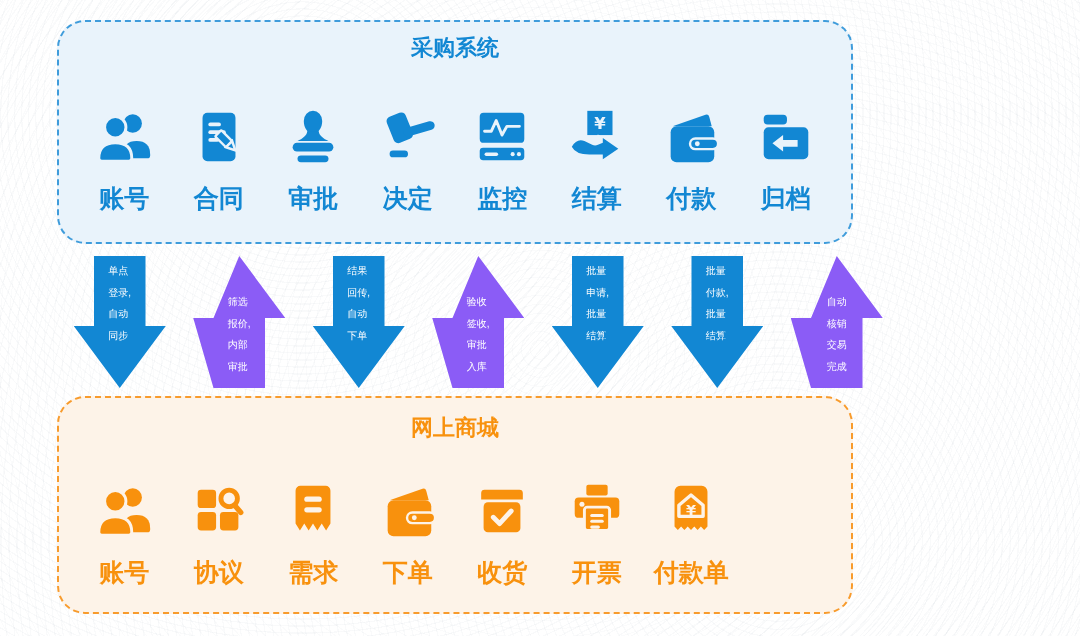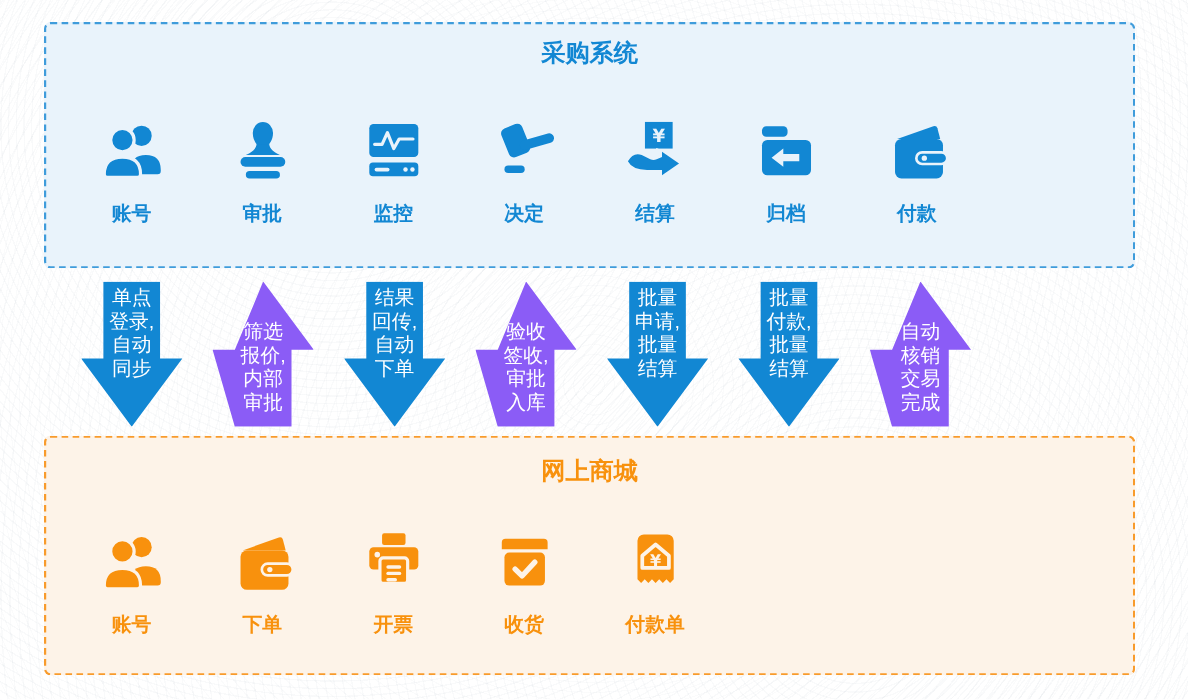--- a/index.html
+++ b/index.html
@@ -9,21 +9,21 @@
     font-family:"Liberation Sans","DejaVu Sans",sans-serif;
   }
   body::before{ 
     content:"";position:absolute;inset:0;pointer-events:none;z-index:0;
     background:
       repeating-radial-gradient(circle at 28% 18%, rgba(110,130,150,.045) 0 1.2px, transparent 1.2px 7px),
       repeating-radial-gradient(circle at 72% 85%, rgba(110,130,150,.04) 0 1.2px, transparent 1.2px 8px),
       repeating-radial-gradient(circle at 50% 55%, rgba(110,130,150,.03) 0 1px, transparent 1px 9px);
   }
   .panel{
-    position:absolute;left:40px;width:992px;border-radius:6px;
+    position:absolute;left:57px;width:796px;border-radius:28px;
     box-sizing:border-box;z-index:1;
   }
   .panel-blue{
     top:20px;height:224px;
     background:#e9f3fb;border:2px dashed #3f9cdb;
     --accent:#1287d3;--cut:#e9f3fb;
   }
   .panel-orange{
     top:396px;height:218px;
     background:#fdf3e8;border:2px dashed #f89b2c;
@@ -35,37 +35,37 @@
   }
   .panel-orange .panel-title{margin-top:14px;}
   .items{
     display:grid;grid-template-columns:repeat(8,1fr);
     padding:0 18px;margin-top:42px;
   }
   .panel-orange .items{margin-top:36px;}
   .cell{display:flex;flex-direction:column;align-items:center;color:var(--accent);}
   .cell svg{width:62px;height:62px;fill:currentColor;display:block;}
   .cell .lbl{
-    margin-top:14px;font-size:18px;font-weight:bold;color:var(--accent);
+    margin-top:14px;font-size:25px;font-weight:bold;color:var(--accent);
     white-space:nowrap;
     text-align:center;
   }
   .flows{
     position:absolute;left:42px;top:256px;width:992px;height:136px;
     display:grid;grid-template-columns:repeat(8,1fr);
     padding:0 18px;box-sizing:border-box;z-index:1;
   }
   .flow{display:flex;justify-content:center;}
   .arrow{
     width:92px;height:132px;color:#fff;
     display:flex;justify-content:center;box-sizing:border-box;
   }
   .arrow .txt{
-    white-space:pre-line;text-align:center;
-    font-size:18px;line-height:21.5px;
+    white-space:pre-line;
+    font-size:10px;line-height:21.5px;
   }
   .arrow-down{
     background:#1287d3;
     clip-path:polygon(22% 0,78% 0,78% 53%,100% 53%,50% 100%,0 53%,22% 53%);
     padding-top:4px;
   }
   .arrow-up{
     background:#8b5cf6;
     clip-path:polygon(50% 0,100% 47%,78% 47%,78% 100%,22% 100%,0 47%,22% 47%);
     padding-top:35px;
@@ -82,79 +82,92 @@
     <div class="cell">
       <svg viewBox="0 0 64 64">
         <circle cx="41" cy="18" r="9.5"></circle>
         <path d="M31 50 q0 -14 14 -14 q14 0 14 14 v1 q0 3 -3 3 h-22 q-3 0 -3 -3 z"></path>
         <circle cx="23" cy="22" r="11" stroke="var(--cut)" stroke-width="3"></circle>
         <path d="M6 54 q0 -16 17 -16 q17 0 17 16 q0 3 -3 3 h-28 q-3 0 -3 -3 z" stroke="var(--cut)" stroke-width="3"></path>
       </svg>
       <div class="lbl">账号</div>
     </div>
 
+    <div class="cell">
+      <svg viewBox="0 0 64 64">
+        <rect x="15" y="7" width="34" height="50" rx="5"></rect>
+        <rect x="21" y="17" width="13" height="4" rx="2" fill="var(--cut)"></rect>
+        <rect x="21" y="25" width="18" height="4" rx="2" fill="var(--cut)"></rect>
+        <rect x="21" y="33" width="11" height="4" rx="2" fill="var(--cut)"></rect>
+        <g transform="rotate(-45 41 38)" stroke="var(--cut)" stroke-width="2.5">
+          <rect x="36.5" y="24" width="9" height="16" rx="1.5"></rect>
+          <path d="M36.5 40 l4.5 9 4.5 -9 z"></path>
+        </g>
+      </svg>
+      <div class="lbl">合同</div>
+    </div>
 
     <div class="cell">
       <svg viewBox="0 0 64 64">
         <path d="M32 5 a9.5 10.5 0 0 1 9.5 10.5 c0 7 -3.5 10 -5.5 13 h-8 c-2 -3 -5.5 -6 -5.5 -13 A9.5 10.5 0 0 1 32 5 z"></path>
         <path d="M26 26 c0 4 -5 8 -10 10 h32 c-5 -2 -10 -6 -10 -10 z"></path>
         <rect x="11" y="38" width="42" height="9" rx="4.5"></rect>
         <rect x="16" y="51" width="32" height="7" rx="3.5"></rect>
       </svg>
       <div class="lbl">审批</div>
+    </div>
+
+    <div class="cell">
+      <svg viewBox="0 0 64 64">
+        <rect x="13" y="8" width="21" height="29" rx="5" transform="rotate(-22 23.5 22.5)"></rect>
+        <rect x="27" y="19" width="33" height="9" rx="4.5" transform="rotate(-16 43.5 23.5)"></rect>
+        <rect x="13" y="46" width="19" height="7" rx="3.5"></rect>
+      </svg>
+      <div class="lbl">决定</div>
     </div>
 
     <div class="cell">
       <svg viewBox="0 0 64 64">
         <rect x="9" y="7" width="46" height="31" rx="4"></rect>
         <path d="M14 26 h7 l5 -11 6 15 5 -9 h13" fill="none" stroke="var(--cut)" stroke-width="3" stroke-linejoin="round" stroke-linecap="round"></path>
         <rect x="9" y="43" width="46" height="13" rx="3.5"></rect>
         <rect x="14" y="48" width="14" height="3.5" rx="1.75" fill="var(--cut)"></rect>
         <circle cx="43" cy="49.7" r="2.1" fill="var(--cut)"></circle>
         <circle cx="49.5" cy="49.7" r="2.1" fill="var(--cut)"></circle>
       </svg>
       <div class="lbl">监控</div>
     </div>
 
     <div class="cell">
       <svg viewBox="0 0 64 64">
-        <rect x="13" y="8" width="21" height="29" rx="5" transform="rotate(-22 23.5 22.5)"></rect>
-        <rect x="27" y="19" width="33" height="9" rx="4.5" transform="rotate(-16 43.5 23.5)"></rect>
-        <rect x="13" y="46" width="19" height="7" rx="3.5"></rect>
-      </svg>
-      <div class="lbl">决定</div>
-    </div>
-
-    <div class="cell">
-      <svg viewBox="0 0 64 64">
         <rect x="22" y="5" width="26" height="25"></rect>
         <text x="35" y="24" font-size="17" font-weight="bold" text-anchor="middle" fill="var(--cut)">¥</text>
         <path d="M34 30 q-2 5 -8 6" fill="none" stroke="var(--cut)" stroke-width="2.5"></path>
         <path d="M6 42 q5 -9 13 -6 l8 4 q3 1.5 6 0 l5 -2 v-5 l16 11 -16 11 v-5 h-14 q-14 0 -18 -8 z"></path>
       </svg>
       <div class="lbl">结算</div>
     </div>
 
     <div class="cell">
       <svg viewBox="0 0 64 64">
-        <rect x="9" y="9" width="24" height="10" rx="4"></rect>
-        <rect x="9" y="22" width="46" height="33" rx="5"></rect>
-        <path d="M18 38.5 l11 -8.5 v5 h15 v7 h-15 v5 z" fill="var(--cut)"></path>
-      </svg>
-      <div class="lbl">归档</div>
-    </div>
-
-    <div class="cell">
-      <svg viewBox="0 0 64 64">
         <path d="M13 21 L47 9 a3 3 0 0 1 3.8 2 l2.6 10 z"></path>
         <rect x="11" y="21" width="45" height="37" rx="6"></rect>
         <rect x="31" y="33.5" width="29" height="11" rx="5.5" stroke="var(--cut)" stroke-width="2.5"></rect>
         <circle cx="38.5" cy="39" r="2.5" fill="var(--cut)"></circle>
       </svg>
       <div class="lbl">付款</div>
+    </div>
+
+    <div class="cell">
+      <svg viewBox="0 0 64 64">
+        <rect x="9" y="9" width="24" height="10" rx="4"></rect>
+        <rect x="9" y="22" width="46" height="33" rx="5"></rect>
+        <path d="M18 38.5 l11 -8.5 v5 h15 v7 h-15 v5 z" fill="var(--cut)"></path>
+      </svg>
+      <div class="lbl">归档</div>
     </div>
 
   </div>
 </div>
 
 <div class="flows">
   <div class="flow">
     <div class="arrow arrow-down">
         <span class="txt">单点
 登录,
@@ -219,56 +232,74 @@
     <div class="cell">
       <svg viewBox="0 0 64 64">
         <circle cx="41" cy="18" r="9.5"></circle>
         <path d="M31 50 q0 -14 14 -14 q14 0 14 14 v1 q0 3 -3 3 h-22 q-3 0 -3 -3 z"></path>
         <circle cx="23" cy="22" r="11" stroke="var(--cut)" stroke-width="3"></circle>
         <path d="M6 54 q0 -16 17 -16 q17 0 17 16 q0 3 -3 3 h-28 q-3 0 -3 -3 z" stroke="var(--cut)" stroke-width="3"></path>
       </svg>
       <div class="lbl">账号</div>
     </div>
 
-
+    <div class="cell">
+      <svg viewBox="0 0 64 64">
+        <rect x="10" y="10" width="19" height="19" rx="3.5"></rect>
+        <rect x="10" y="33" width="19" height="19" rx="3.5"></rect>
+        <rect x="33" y="33" width="19" height="19" rx="3.5"></rect>
+        <circle cx="42.5" cy="19" r="8.5" fill="none" stroke="currentColor" stroke-width="5"></circle>
+        <path d="M48.5 26.5 l6 7" stroke="currentColor" stroke-width="5.5" stroke-linecap="round" fill="none"></path>
+      </svg>
+      <div class="lbl">协议</div>
+    </div>
+
+    <div class="cell">
+      <svg viewBox="0 0 64 64">
+        <path d="M14 11 a5 5 0 0 1 5 -5 h26 a5 5 0 0 1 5 5 v34 l-4.5 7 -4.5 -7 -4.5 7 -4.5 -7 -4.5 7 -4.5 -7 -4.5 7 -4.5 -7 z"></path>
+        <rect x="23" y="17" width="18" height="5.5" rx="2.75" fill="var(--cut)"></rect>
+        <rect x="23" y="28" width="18" height="5.5" rx="2.75" fill="var(--cut)"></rect>
+      </svg>
+      <div class="lbl">需求</div>
+    </div>
 
     <div class="cell">
       <svg viewBox="0 0 64 64">
         <path d="M13 21 L47 9 a3 3 0 0 1 3.8 2 l2.6 10 z"></path>
         <rect x="11" y="21" width="45" height="37" rx="6"></rect>
         <rect x="31" y="33.5" width="29" height="11" rx="5.5" stroke="var(--cut)" stroke-width="2.5"></rect>
         <circle cx="38.5" cy="39" r="2.5" fill="var(--cut)"></circle>
       </svg>
       <div class="lbl">下单</div>
+    </div>
+
+    <div class="cell">
+      <svg viewBox="0 0 64 64">
+        <path d="M14 10 h36 a3.5 3.5 0 0 1 3.5 3.5 V20 h-43 v-6.5 A3.5 3.5 0 0 1 14 10 z"></path>
+        <rect x="13" y="23" width="38" height="31" rx="4.5"></rect>
+        <path d="M23 38.5 l6.5 6.5 12 -13" fill="none" stroke="var(--cut)" stroke-width="5" stroke-linecap="round" stroke-linejoin="round"></path>
+      </svg>
+      <div class="lbl">收货</div>
     </div>
 
     <div class="cell">
       <svg viewBox="0 0 64 64">
         <rect x="21" y="5" width="22" height="11" rx="2"></rect>
         <rect x="9" y="18" width="46" height="21" rx="4"></rect>
         <circle cx="16.5" cy="25" r="2.6" fill="var(--cut)"></circle>
         <rect x="19" y="28" width="26" height="24" rx="3" stroke="var(--cut)" stroke-width="3"></rect>
         <rect x="25" y="35" width="14" height="3.2" rx="1.6" fill="var(--cut)"></rect>
         <rect x="25" y="41" width="14" height="3.2" rx="1.6" fill="var(--cut)"></rect>
         <rect x="25" y="47" width="10" height="3.2" rx="1.6" fill="var(--cut)"></rect>
       </svg>
       <div class="lbl">开票</div>
     </div>
 
     <div class="cell">
       <svg viewBox="0 0 64 64">
-        <path d="M14 10 h36 a3.5 3.5 0 0 1 3.5 3.5 V20 h-43 v-6.5 A3.5 3.5 0 0 1 14 10 z"></path>
-        <rect x="13" y="23" width="38" height="31" rx="4.5"></rect>
-        <path d="M23 38.5 l6.5 6.5 12 -13" fill="none" stroke="var(--cut)" stroke-width="5" stroke-linecap="round" stroke-linejoin="round"></path>
-      </svg>
-      <div class="lbl">收货</div>
-    </div>
-
-    <div class="cell">
-      <svg viewBox="0 0 64 64">
         <path d="M15 12 a6 6 0 0 1 6 -6 h22 a6 6 0 0 1 6 6 v36 l-3.4 3.5 -3.4 -3.5 -3.4 3.5 -3.4 -3.5 -3.4 3.5 -3.4 -3.5 -3.4 3.5 -3.4 -3.5 -3.4 3.5 -3.4 -3.5 z"></path>
         <path d="M32 15.5 l12.5 10.5 v11.5 h-25 v-11.5 z" fill="none" stroke="var(--cut)" stroke-width="3.5" stroke-linejoin="round"></path>
         <text x="32" y="36" font-size="15" font-weight="bold" text-anchor="middle" fill="var(--cut)">¥</text>
       </svg>
       <div class="lbl">付款单</div>
     </div>
 
 
   </div>
 </div>

